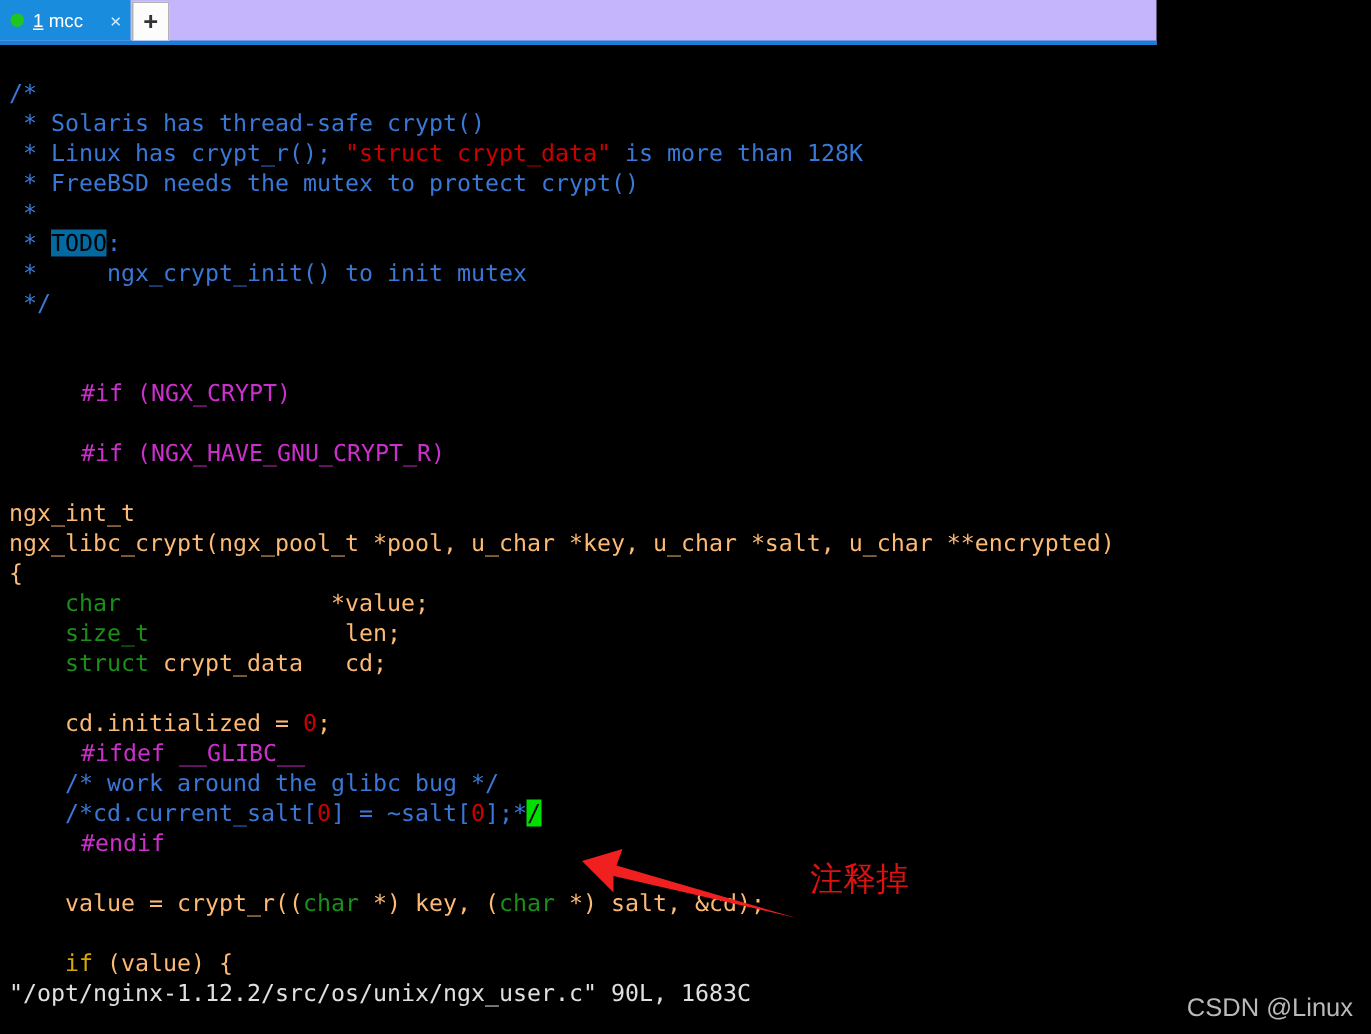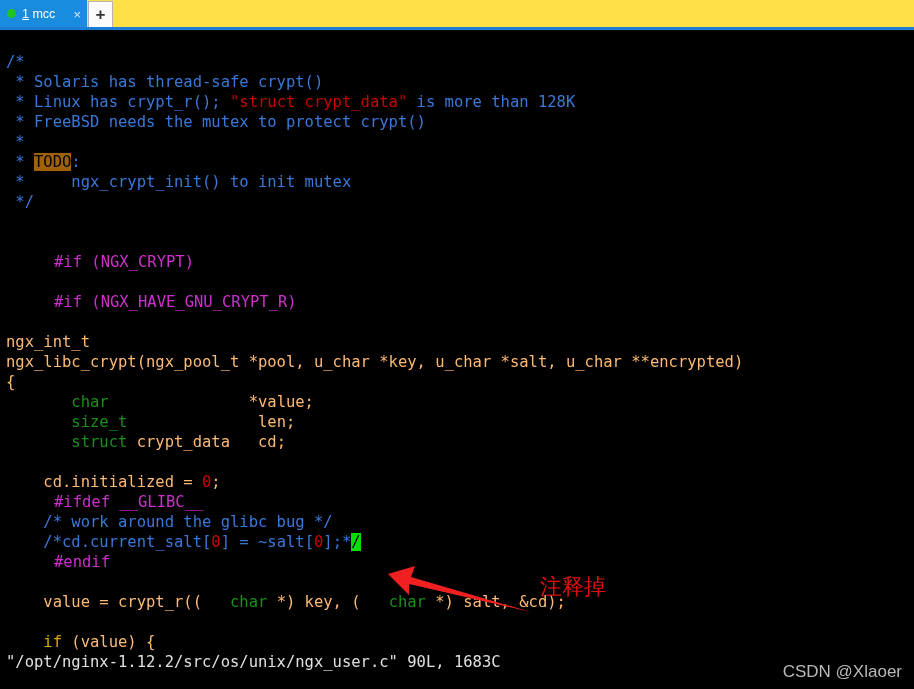--- a/index.html
+++ b/index.html
@@ -11,23 +11,23 @@
     width: 914px;
     height: 689px;
     overflow: hidden;
     font-family: "DejaVu Sans Mono", "Liberation Mono", monospace;
   }
 
   
   #tabbar {
     position: absolute;
     left: 0; top: 0;
-    width: 914px;
+    width: 771px;
     height: 30px;
-    background: #fde047;
+    background: #c4b5fd;
     box-sizing: border-box;
     border-bottom: 3px solid #1a7fd4;
   }
   #tab-active {
     position: absolute;
     left: 0; top: 0;
     width: 87px;
     height: 27px;
     background: #1a8cdd;
     display: flex;
@@ -98,21 +98,21 @@
     line-height: 20px;
     white-space: pre;
     color: #d8d8d8;
   }
   .row { height: 20px; white-space: pre; }
 
   
   .c-comment { color: #3a78d8; }
   .c-string  { color: #cc0000; }
   .c-pre     { color: #cc30cc; margin-left: 48px; }
-  .c-type    { color: #1a8f1a; margin-left: 28px; }
+  .c-type    { color: #1a8f1a; }
   .c-ident   { color: #fdba74; }
   .c-number  { color: #cc0000; }
   .c-cond    { color: #d8a800; text-align: right; }
   .c-todo    { background: #c8a000; color: #000000; }
   .cursor    { background: #00e000; color: #000000; }
 
   
   #statusline {
     position: absolute;
     left: 6px;
@@ -149,21 +149,21 @@
     position: absolute;
     right: 12px;
     bottom: 6px;
     color: #b9b9b9;
     font-family: "Liberation Sans", sans-serif;
     font-size: 17px;
     line-height: 22px;
     white-space: nowrap;
   }
 </style>
-<style>.c-comment{color:#3a78d8}.c-string{color:#cc0000}.c-pre{color:#cc30cc}.c-type{color:#1a8f1a}.c-number{color:#cc0000}.c-cond{color:#d8a800}.c-todo{background:#a16207;color:#000}.cursor{background:#00e000;color:#000000}#annotation-text{color:#e01010}</style></head>
+<style>.c-comment{color:#3a78d8}.c-string{color:#cc0000}.c-pre{color:#cc30cc}.c-type{color:#1a8f1a}.c-number{color:#cc0000}.c-cond{color:#d8a800}.c-todo{background:#0369a1;color:#000}.cursor{background:#00e000;color:#000000}#annotation-text{color:#e01010}</style></head>
 <body>
 
 <div id="tabbar">
   <div id="tab-active">
     <span class="tab-dot" style="background: rgb(33, 197, 33);"></span>
     <span class="tab-label"><span class="tnum">1</span> <span>mcc</span></span>
     <span class="tab-close">×</span>
   </div>
   <div id="tab-new">+</div>
 </div>
@@ -173,14 +173,14 @@
   <div id="screen"><div class="row"><span class="c-comment">/*</span></div><div class="row"><span class="c-comment"> * Solaris has thread-safe crypt()</span></div><div class="row"><span class="c-comment"> * Linux has crypt_r(); </span><span class="c-string">"struct crypt_data"</span><span class="c-comment"> is more than 128K</span></div><div class="row"><span class="c-comment"> * FreeBSD needs the mutex to protect crypt()</span></div><div class="row"><span class="c-comment"> *</span></div><div class="row"><span class="c-comment"> * </span><span class="c-todo">TODO</span><span class="c-comment">:</span></div><div class="row"><span class="c-comment"> *     ngx_crypt_init() to init mutex</span></div><div class="row"><span class="c-comment"> */</span></div><div class="row"><span></span>&nbsp;</div><div class="row"><span></span>&nbsp;</div><div class="row"><span class="c-pre">#if (NGX_CRYPT)</span></div><div class="row"><span></span>&nbsp;</div><div class="row"><span class="c-pre">#if (NGX_HAVE_GNU_CRYPT_R)</span></div><div class="row"><span></span>&nbsp;</div><div class="row"><span class="c-ident">ngx_int_t</span></div><div class="row"><span class="c-ident">ngx_libc_crypt(ngx_pool_t *pool, u_char *key, u_char *salt, u_char **encrypted)</span></div><div class="row"><span class="c-ident">{</span></div><div class="row"><span class="c-ident">    </span><span class="c-type">char</span><span class="c-ident">               *value;</span></div><div class="row"><span class="c-ident">    </span><span class="c-type">size_t</span><span class="c-ident">              len;</span></div><div class="row"><span class="c-ident">    </span><span class="c-type">struct</span><span class="c-ident"> crypt_data   cd;</span></div><div class="row"><span></span>&nbsp;</div><div class="row"><span class="c-ident">    cd.initialized = </span><span class="c-number">0</span><span class="c-ident">;</span></div><div class="row"><span class="c-pre">#ifdef __GLIBC__</span></div><div class="row"><span class="c-ident">    </span><span class="c-comment">/* work around the glibc bug */</span></div><div class="row"><span class="c-ident">    </span><span class="c-comment">/*cd.current_salt[</span><span class="c-number">0</span><span class="c-comment">] = ~salt[</span><span class="c-number">0</span><span class="c-comment">];*</span><span class="cursor">/</span></div><div class="row"><span class="c-pre">#endif</span></div><div class="row"><span></span>&nbsp;</div><div class="row"><span class="c-ident">    value = crypt_r((</span><span class="c-type">char</span><span class="c-ident"> *) key, (</span><span class="c-type">char</span><span class="c-ident"> *) salt, &amp;cd);</span></div><div class="row"><span></span>&nbsp;</div><div class="row"><span class="c-ident">    </span><span class="c-cond">if</span><span class="c-ident"> (value) {</span></div></div>
 
   <div id="statusline">"/opt/nginx-1.12.2/src/os/unix/ngx_user.c" 90L, 1683C</div>
 
   <svg id="annotation-arrow" viewBox="0 0 150 50" xmlns="http://www.w3.org/2000/svg">
     <polygon points="3,9 30,1 26,12 146,47 24,19 24,30" fill="#f02020"></polygon>
   </svg>
 
   <div id="annotation-text">注释掉</div>
 
-  <div id="watermark">CSDN @Xlaoer</div>
+  <div id="watermark">CSDN @Linux</div>
 </div>
 
 </body></html>

